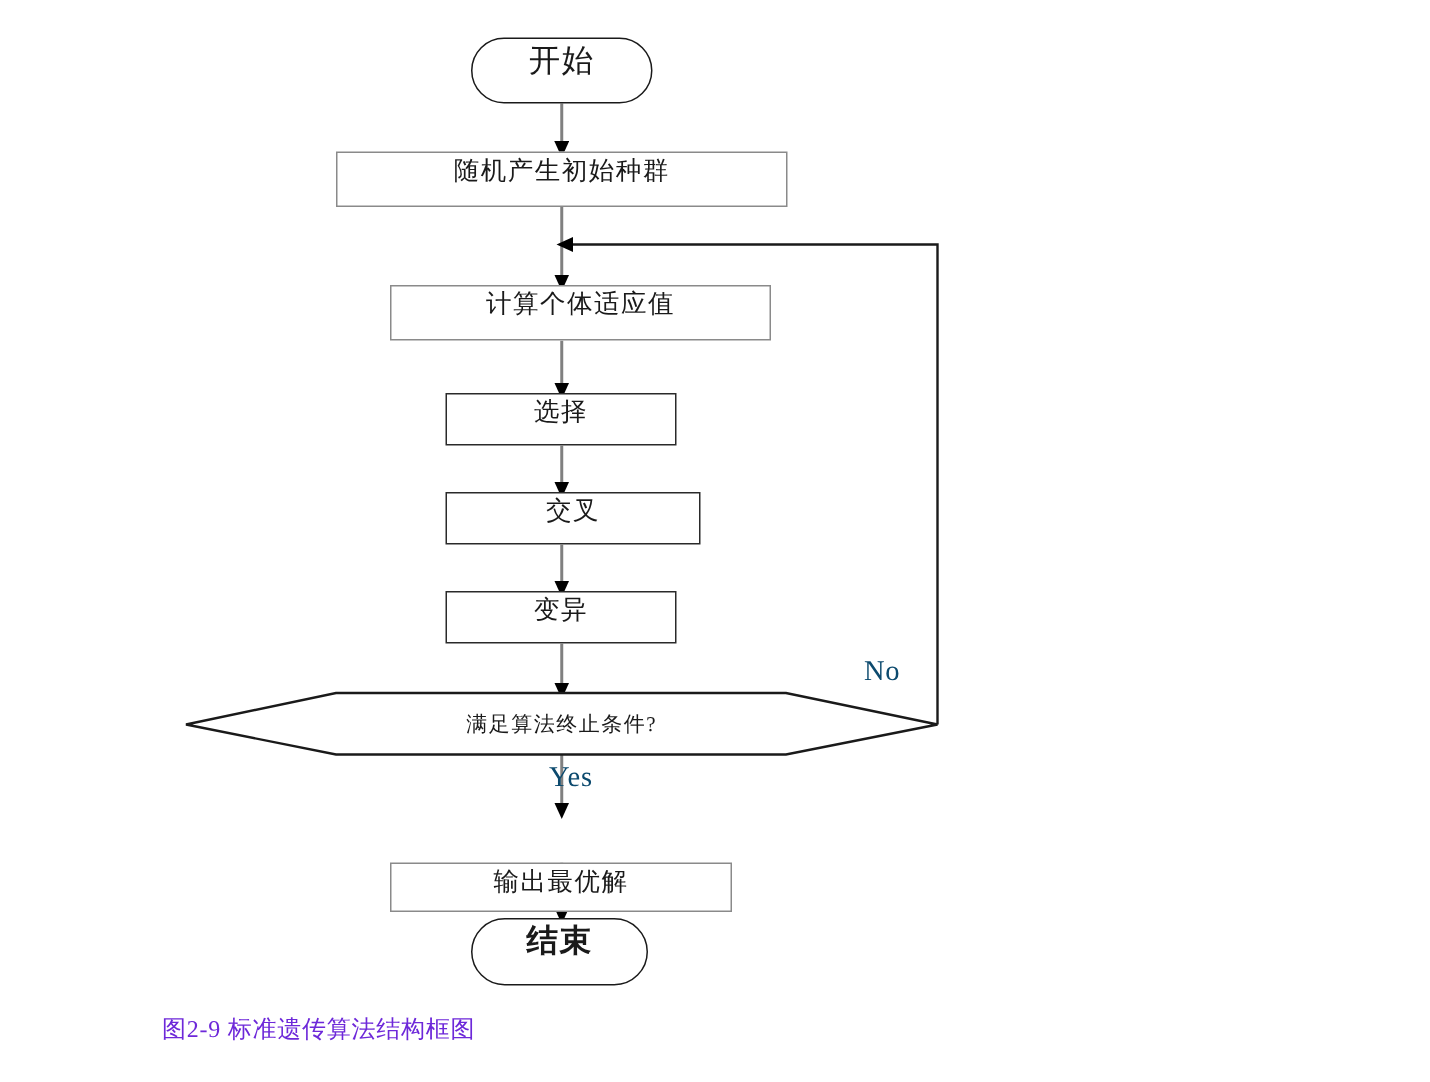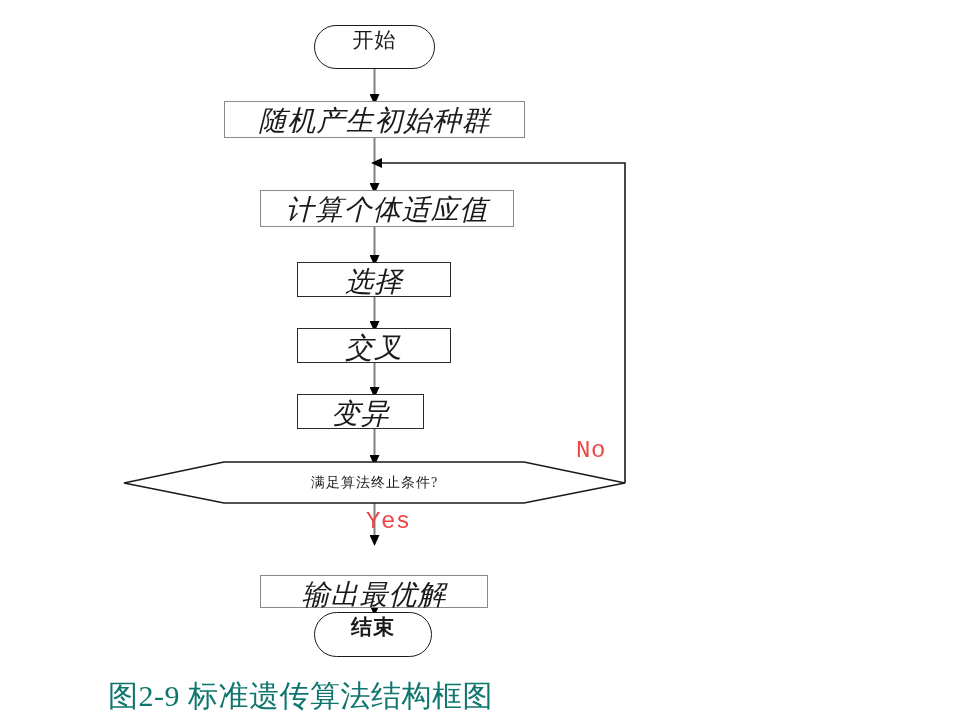--- a/index.html
+++ b/index.html
@@ -32,50 +32,49 @@
     white-space: nowrap;
   }
   .terminal {
     border: 1.4px solid #1a1a1a;
     border-radius: 999px;
     font-size: 21px;
     letter-spacing: 1px;
   }
   .process {
     border: 1.4px solid #8a8a8a;
-    font-size: 28px;
+    font-size: 17px;
     letter-spacing: 1px;
-    font-style: italic;
   }
   .process.dark {
     border-color: #2a2a2a;
   }
   .decision-label {
     position: absolute;
     display: flex;
     align-items: center;
     justify-content: center;
     font-size: 14px;
     letter-spacing: 1px;
     background: transparent;
     white-space: nowrap;
   }
   .edge-label {
     position: absolute;
-    font-size: 24px;
-    font-family: Liberation Mono, monospace;
+    font-size: 19px;
+    font-family: Liberation Serif, serif;
     letter-spacing: 0.5px;
-    color: #ef4444;
+    color: #0c4a6e;
     white-space: nowrap;
   }
   .caption {
     position: absolute;
-    font-size: 30px;
+    font-size: 16px;
     letter-spacing: 0.5px;
-    color: #0f766e;
+    color: #6d28d9;
     white-space: nowrap;
   }
 </style>
 </head>
 <body>
 
 <svg id="canvas" viewBox="0 0 953 721">
   <defs>
     <marker id="arrow-down" markerWidth="11" markerHeight="10" refX="1" refY="5" orient="auto" markerUnits="userSpaceOnUse">
       <path d="M0,0 L11,5 L0,10 z" fill="#000000"></path>
@@ -133,25 +132,25 @@
 </div>
 
 <div class="node process" style="left:260px; top:190px; width:254px; height:37px;">
   <span>计算个体适应值</span>
 </div>
 
 <div class="node process dark" style="left:297px; top:262px; width:154px; height:35px;">
   <span>选择</span>
 </div>
 
-<div class="node process dark" style="left:297px; top:328px; width:154px; height:35px;">
+<div class="node process dark" style="left:297px; top:328px; width:170px; height:35px;">
   <span>交叉</span>
 </div>
 
-<div class="node process dark" style="left:297px; top:394px; width:127px; height:35px;">
+<div class="node process dark" style="left:297px; top:394px; width:154px; height:35px;">
   <span>变异</span>
 </div>
 
 <div class="decision-label" style="left:124px; top:462px; width:501px; height:42px;">
   <span>满足算法终止条件?</span>
 </div>
 
 <div class="node process" style="left:260px; top:542px; width:228px; height:33px;margin-top:33px;">
   <span>输出最优解</span>
 </div>

